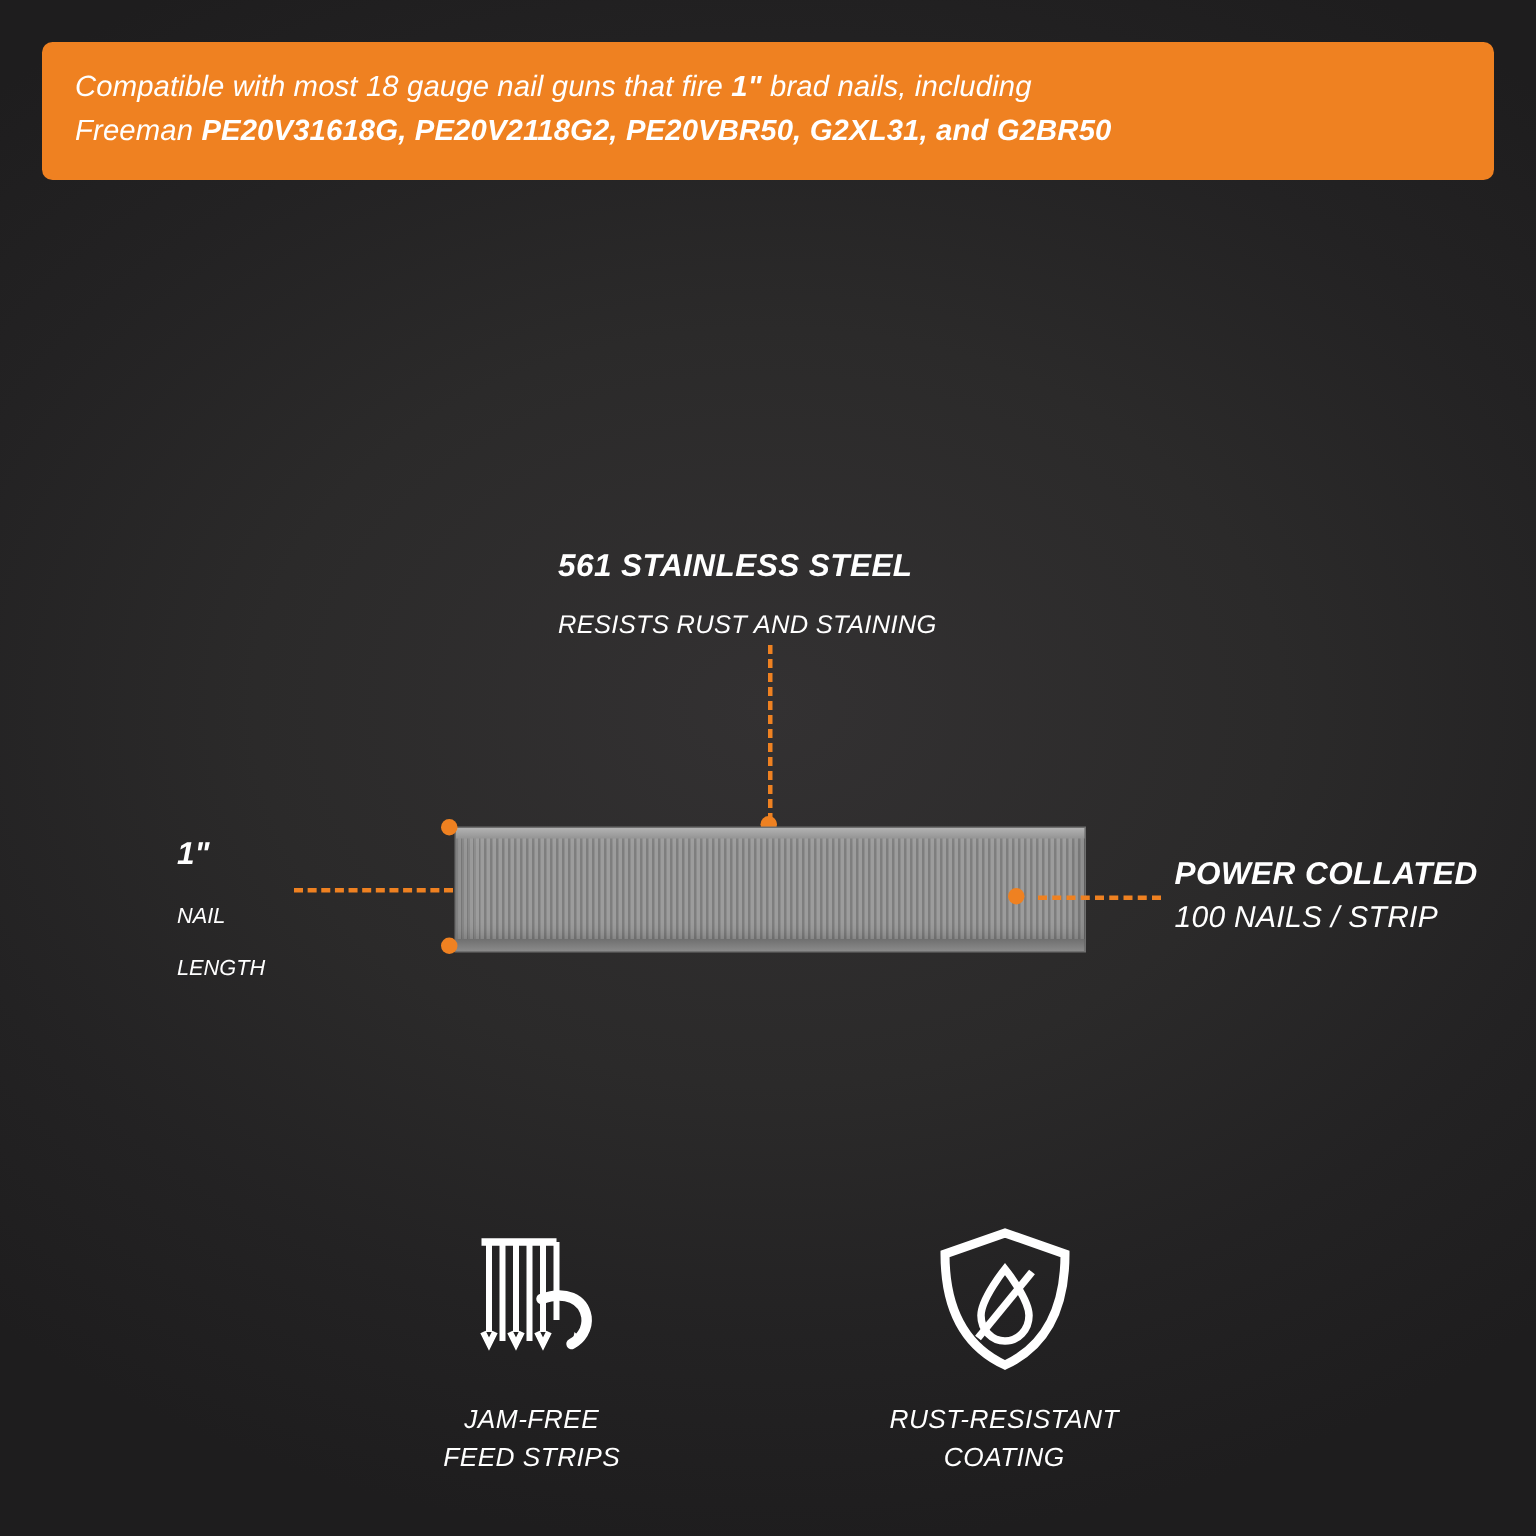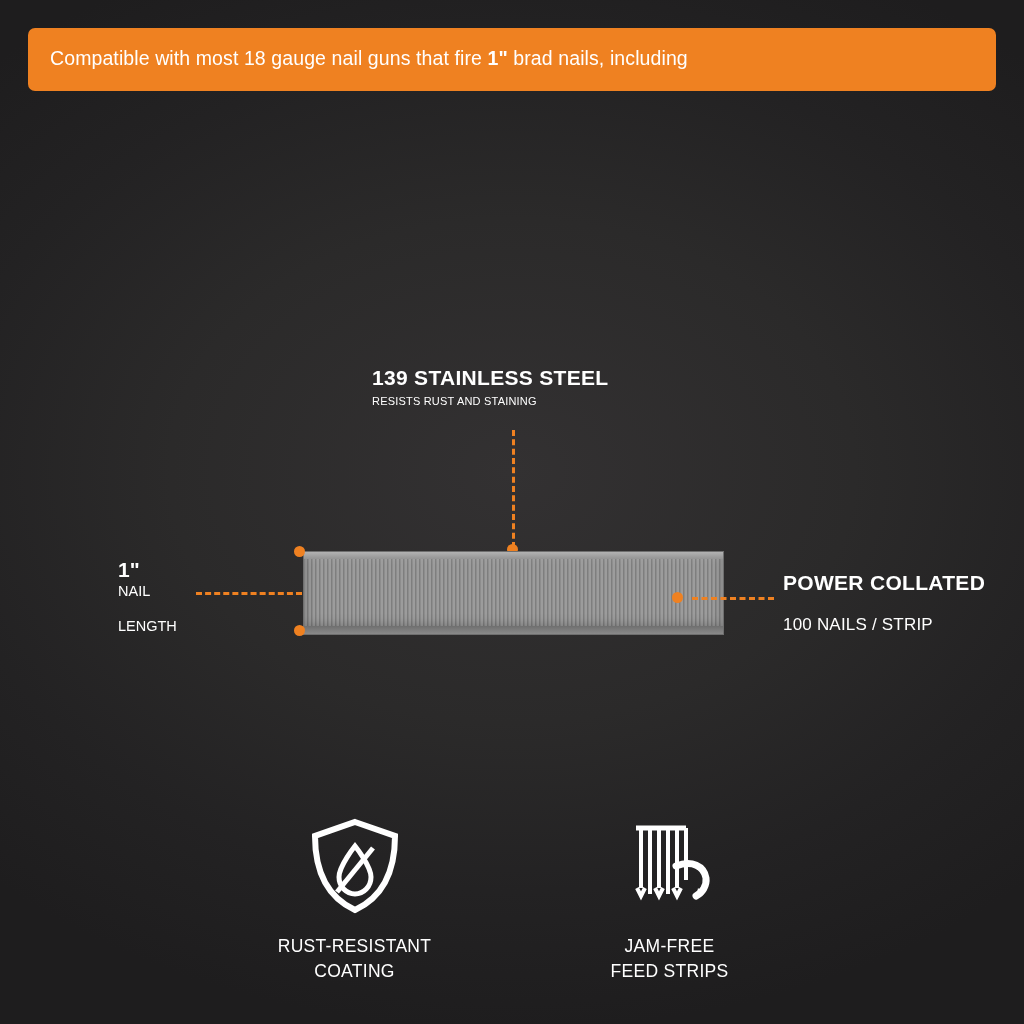--- a/index.html
+++ b/index.html
@@ -13,20 +13,21 @@
     font-family: "Liberation Sans", sans-serif;
     overflow: hidden;
   }
   #stage {
     position: relative;
     width: 1024px;
     height: 1024px;
     background:
       radial-gradient(ellipse 760px 560px at 50% 46%, #333132 0%, #2b2a2a 45%, #232223 75%, #1e1d1e 100%);
     overflow: hidden;
+    font-style: italic;
   }
   
   #banner {
     position: absolute;
     left: 28px;
     top: 28px;
     width: 968px;
     box-sizing: border-box;
     background: #ef8121;
     border-radius: 7px;
@@ -52,21 +53,21 @@
     color: #ffffff;
     letter-spacing: 0.2px;
   }
   #steel-callout {
     position: absolute;
     left: 372px;
     top: 366px;
     width: 420px;
   }
   #steel-callout .callout-title { font-size: 21px; }
-  #steel-callout .callout-sub { font-size: 11px; margin-top: 5px; }
+  #steel-callout .callout-sub { font-size: 17px; margin-top: 17px; }
 
   
   #steel-leader {
     position: absolute;
     left: 512px;
     top: 430px;
     width: 0;
     height: 118px;
     border-left: 3px dashed #ef8121;
   }
@@ -120,21 +121,21 @@
   }
   #length-callout .len-val {
     color: #ffffff;
     font-size: 21px;
     font-weight: bold;
   }
   #length-callout .len-sub {
     color: #ffffff;
     font-size: 14.5px;
     line-height: 19px;
-    margin-top: 0;
+    margin-top: 20px;
   }
   
   #length-leader {
     position: absolute;
     left: 196px;
     top: 592px;
     width: 106px;
     height: 0;
     border-top: 3px dashed #ef8121;
   }
@@ -142,21 +143,21 @@
   #length-dot-bottom { left: 294px; top: 625px; }
 
   
   #glue-callout {
     position: absolute;
     left: 783px;
     top: 571px;
     width: 230px;
   }
   #glue-callout .callout-title { font-size: 21px; }
-  #glue-callout .callout-sub { font-size: 17px; margin-top: 20px; }
+  #glue-callout .callout-sub { font-size: 20px; margin-top: 6px; }
   #glue-leader {
     position: absolute;
     left: 692px;
     top: 597px;
     width: 82px;
     height: 0;
     border-top: 3px dashed #ef8121;
   }
   #glue-dot { left: 672px; top: 592px; }
 
@@ -193,24 +194,27 @@
 </style>
 </head>
 <body>
 
 <div id="stage">
 
   <div id="banner">
     <div class="line">
       <span>Compatible with most 18 gauge nail guns that fire </span><b>1"</b><span> brad nails, including</span>
     </div>
+    <div class="line">
+      <span>Freeman </span><b>PE20V31618G, PE20V2118G2, PE20VBR50, G2XL31, and G2BR50</b>
+    </div>
   </div>
 
   <div id="steel-callout">
-    <div class="callout-title">139 STAINLESS STEEL</div>
+    <div class="callout-title">561 STAINLESS STEEL</div>
     <div class="callout-sub">RESISTS RUST AND STAINING</div>
   </div>
   <div id="steel-leader"></div>
   <div class="dot" id="steel-dot"></div>
 
   <div id="strip">
     <div id="strip-top-band"></div>
     <div id="strip-bottom-band"></div>
   </div>
 
@@ -224,34 +228,20 @@
   <div class="dot" id="length-dot-bottom"></div>
 
   <div id="glue-callout">
     <div class="callout-title">POWER COLLATED</div>
     <div class="callout-sub">100 NAILS / STRIP</div>
   </div>
   <div id="glue-leader"></div>
   <div class="dot" id="glue-dot"></div>
 
   <div id="features">
-
-    <div class="feature">
-      <div class="icon">
-        <svg width="104" height="104" viewBox="0 0 104 104" aria-hidden="true">
-          <path d="M52 8 L92 22 C92 60 78 84 52 96 C26 84 12 60 12 22 Z" fill="none" stroke="#ffffff" stroke-width="6"></path>
-          <path d="M52 32 C52 32 36 52 36 63 C36 72.5 43.2 80 52 80 C60.8 80 68 72.5 68 63 C68 52 52 32 52 32 Z" fill="none" stroke="#ffffff" stroke-width="5"></path>
-          <line x1="34" y1="78" x2="70" y2="34" stroke="#ffffff" stroke-width="5"></line>
-        </svg>
-      </div>
-      <div class="flabel">
-        <span>RUST-RESISTANT</span><br>
-        <span>COATING</span>
-      </div>
-    </div>
 
     <div class="feature">
       <div class="icon">
         <svg width="104" height="104" viewBox="0 0 104 104" aria-hidden="true">
           <line x1="18" y1="14" x2="68" y2="14" stroke="#ffffff" stroke-width="5"></line>
           <g stroke="#ffffff" stroke-width="4">
             <line x1="23" y1="14" x2="23" y2="74"></line>
             <line x1="32" y1="14" x2="32" y2="80"></line>
             <line x1="41" y1="14" x2="41" y2="74"></line>
             <line x1="50" y1="14" x2="50" y2="80"></line>
@@ -266,15 +256,29 @@
           <path d="M58 52 C74 46 86 52 88 64 C89 72 84 79 78 82" fill="none" stroke="#ffffff" stroke-width="7" stroke-linecap="round"></path>
           <path d="M86 80 L78 84 L80 74 Z" fill="#ffffff"></path>
         </svg>
       </div>
       <div class="flabel">
         <span>JAM-FREE</span><br>
         <span>FEED STRIPS</span>
       </div>
     </div>
 
+    <div class="feature">
+      <div class="icon">
+        <svg width="104" height="104" viewBox="0 0 104 104" aria-hidden="true">
+          <path d="M52 8 L92 22 C92 60 78 84 52 96 C26 84 12 60 12 22 Z" fill="none" stroke="#ffffff" stroke-width="6"></path>
+          <path d="M52 32 C52 32 36 52 36 63 C36 72.5 43.2 80 52 80 C60.8 80 68 72.5 68 63 C68 52 52 32 52 32 Z" fill="none" stroke="#ffffff" stroke-width="5"></path>
+          <line x1="34" y1="78" x2="70" y2="34" stroke="#ffffff" stroke-width="5"></line>
+        </svg>
+      </div>
+      <div class="flabel">
+        <span>RUST-RESISTANT</span><br>
+        <span>COATING</span>
+      </div>
+    </div>
+
 
   </div>
 </div>
 
 </body></html>

